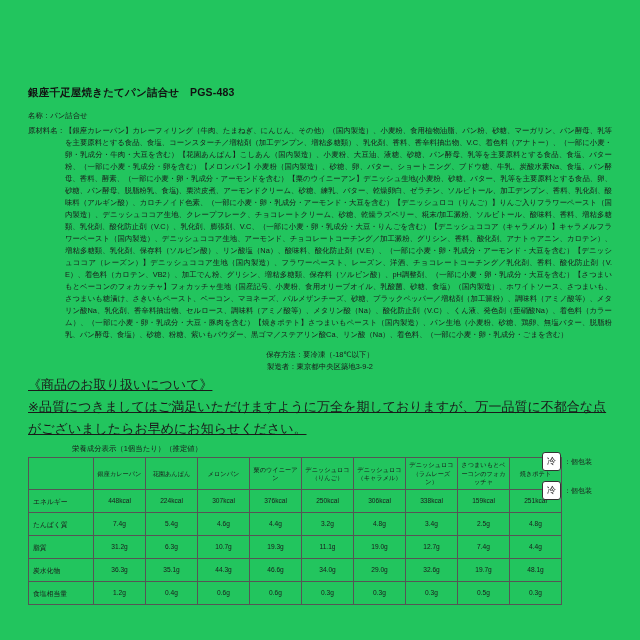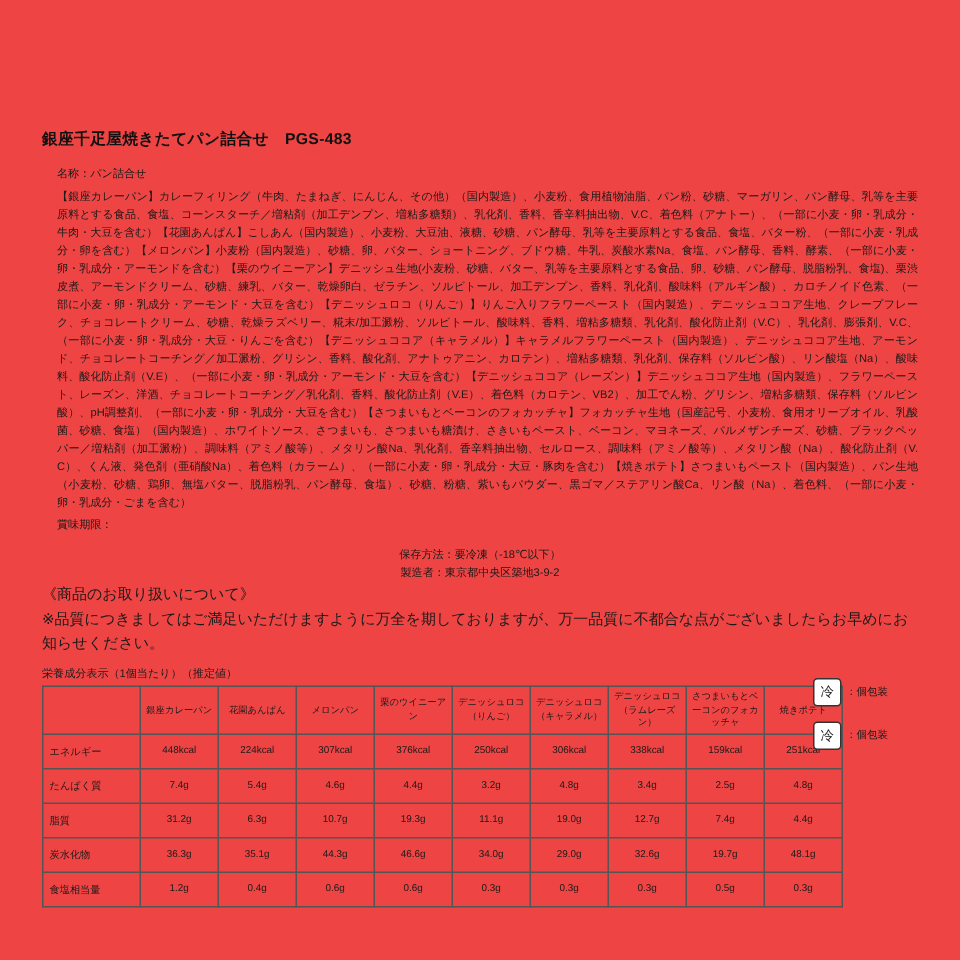--- a/index.html
+++ b/index.html
@@ -14,65 +14,66 @@
     color: #1a1a1a;
     position: relative;
     overflow: hidden;
   }
   .page {
     position: absolute;
     left: 0;
     top: 0;
     width: 640px;
     height: 640px;
-    background: #ef4444;
+    background: #22c55e;
   }
   .content {
     position: absolute;
     left: 28px;
     top: 86px;
     width: 584px;
   }
   .product-title {
     font-size: 10.5px;
     font-weight: 700;
     letter-spacing: 0.2px;
     margin-bottom: 10px;
     color: #111;
   }
   .row {
     display: flex;
     font-size: 7.4px;
     line-height: 1.62;
     margin-bottom: 3px;
-    margin-left: 10px;
   }
   .row .label {
     flex: 0 0 auto;
     white-space: nowrap;
     font-weight: 400;
   }
   .row .value {
     flex: 1 1 auto;
     text-align: justify;
     word-break: break-all;
   }
   .spacer-sm { height: 5px; }
   .line {
     font-size: 7.4px;
     line-height: 1.7;
     text-align: center;
   }
   .note {
-    font-size: 10px;
+    font-size: 13px;
     line-height: 1.68;
+    text-decoration: underline;
   }
   .table-title {
     font-size: 7.4px;
     margin-bottom: 3px;
+    margin-left: 44px;
   }
   table.nutrition {
     border-collapse: collapse;
     width: 534px;
     font-size: 6.6px;
     table-layout: fixed;
   }
   table.nutrition th, table.nutrition td {
     border: 1px solid #555;
     padding: 3px 1px;
@@ -130,28 +131,25 @@
   <div class="content">
 
     <div class="product-title">銀座千疋屋焼きたてパン詰合せ　PGS-483</div>
 
     <div class="row">
       <span class="label">名称：</span>
       <span class="value">パン詰合せ</span>
     </div>
 
     <div class="row">
+      <span class="label">原材料名：</span>
       <span class="value">【銀座カレーパン】カレーフィリング（牛肉、たまねぎ、にんじん、その他）（国内製造）、小麦粉、食用植物油脂、パン粉、砂糖、マーガリン、パン酵母、乳等を主要原料とする食品、食塩、コーンスターチ／増粘剤（加工デンプン、増粘多糖類）、乳化剤、香料、香辛料抽出物、V.C、着色料（アナトー）、（一部に小麦・卵・乳成分・牛肉・大豆を含む）【花園あんぱん】こしあん（国内製造）、小麦粉、大豆油、液糖、砂糖、パン酵母、乳等を主要原料とする食品、食塩、バター粉、（一部に小麦・乳成分・卵を含む）【メロンパン】小麦粉（国内製造）、砂糖、卵、バター、ショートニング、ブドウ糖、牛乳、炭酸水素Na、食塩、パン酵母、香料、酵素、（一部に小麦・卵・乳成分・アーモンドを含む）【栗のウイニーアン】デニッシュ生地(小麦粉、砂糖、バター、乳等を主要原料とする食品、卵、砂糖、パン酵母、脱脂粉乳、食塩)、栗渋皮煮、アーモンドクリーム、砂糖、練乳、バター、乾燥卵白、ゼラチン、ソルビトール、加工デンプン、香料、乳化剤、酸味料（アルギン酸）、カロチノイド色素、（一部に小麦・卵・乳成分・アーモンド・大豆を含む）【デニッシュロコ（りんご）】りんご入りフラワーペースト（国内製造）、デニッシュココア生地、クレープフレーク、チョコレートクリーム、砂糖、乾燥ラズベリー、糀末/加工澱粉、ソルビトール、酸味料、香料、増粘多糖類、乳化剤、酸化防止剤（V.C）、乳化剤、膨張剤、V.C、（一部に小麦・卵・乳成分・大豆・りんごを含む）【デニッシュココア（キャラメル）】キャラメルフラワーペースト（国内製造）、デニッシュココア生地、アーモンド、チョコレートコーチング／加工澱粉、グリシン、香料、酸化剤、アナトゥアニン、カロテン）、増粘多糖類、乳化剤、保存料（ソルビン酸）、リン酸塩（Na）、酸味料、酸化防止剤（V.E）、（一部に小麦・卵・乳成分・アーモンド・大豆を含む）【デニッシュココア（レーズン）】デニッシュココア生地（国内製造）、フラワーペースト、レーズン、洋酒、チョコレートコーチング／乳化剤、香料、酸化防止剤（V.E）、着色料（カロテン、VB2）、加工でん粉、グリシン、増粘多糖類、保存料（ソルビン酸）、pH調整剤、（一部に小麦・卵・乳成分・大豆を含む）【さつまいもとベーコンのフォカッチャ】フォカッチャ生地（国産記号、小麦粉、食用オリーブオイル、乳酸菌、砂糖、食塩）（国内製造）、ホワイトソース、さつまいも、さつまいも糖漬け、さきいもペースト、ベーコン、マヨネーズ、パルメザンチーズ、砂糖、ブラックペッパー／増粘剤（加工澱粉）、調味料（アミノ酸等）、メタリン酸Na、乳化剤、香辛料抽出物、セルロース、調味料（アミノ酸等）、メタリン酸（Na）、酸化防止剤（V.C）、くん液、発色剤（亜硝酸Na）、着色料（カラーム）、（一部に小麦・卵・乳成分・大豆・豚肉を含む）【焼きポテト】さつまいもペースト（国内製造）、パン生地（小麦粉、砂糖、鶏卵、無塩バター、脱脂粉乳、パン酵母、食塩）、砂糖、粉糖、紫いもパウダー、黒ゴマ／ステアリン酸Ca、リン酸（Na）、着色料、（一部に小麦・卵・乳成分・ごまを含む）</span>
     </div>
 
 
-    <div class="row">
-      <span class="label">賞味期限：</span>
-      <span class="value"></span>
-    </div>
 
     <div class="spacer-sm"></div>
 
     <div class="line">保存方法：要冷凍（-18℃以下）</div>
     <div class="line">製造者：東京都中央区築地3-9-2</div>
 
     <div class="note">《商品のお取り扱いについて》</div>
     <div class="note">※品質につきましてはご満足いただけますように万全を期しておりますが、万一品質に不都合な点がございましたらお早めにお知らせください。</div>
 
     <div class="spacer-sm"></div>

